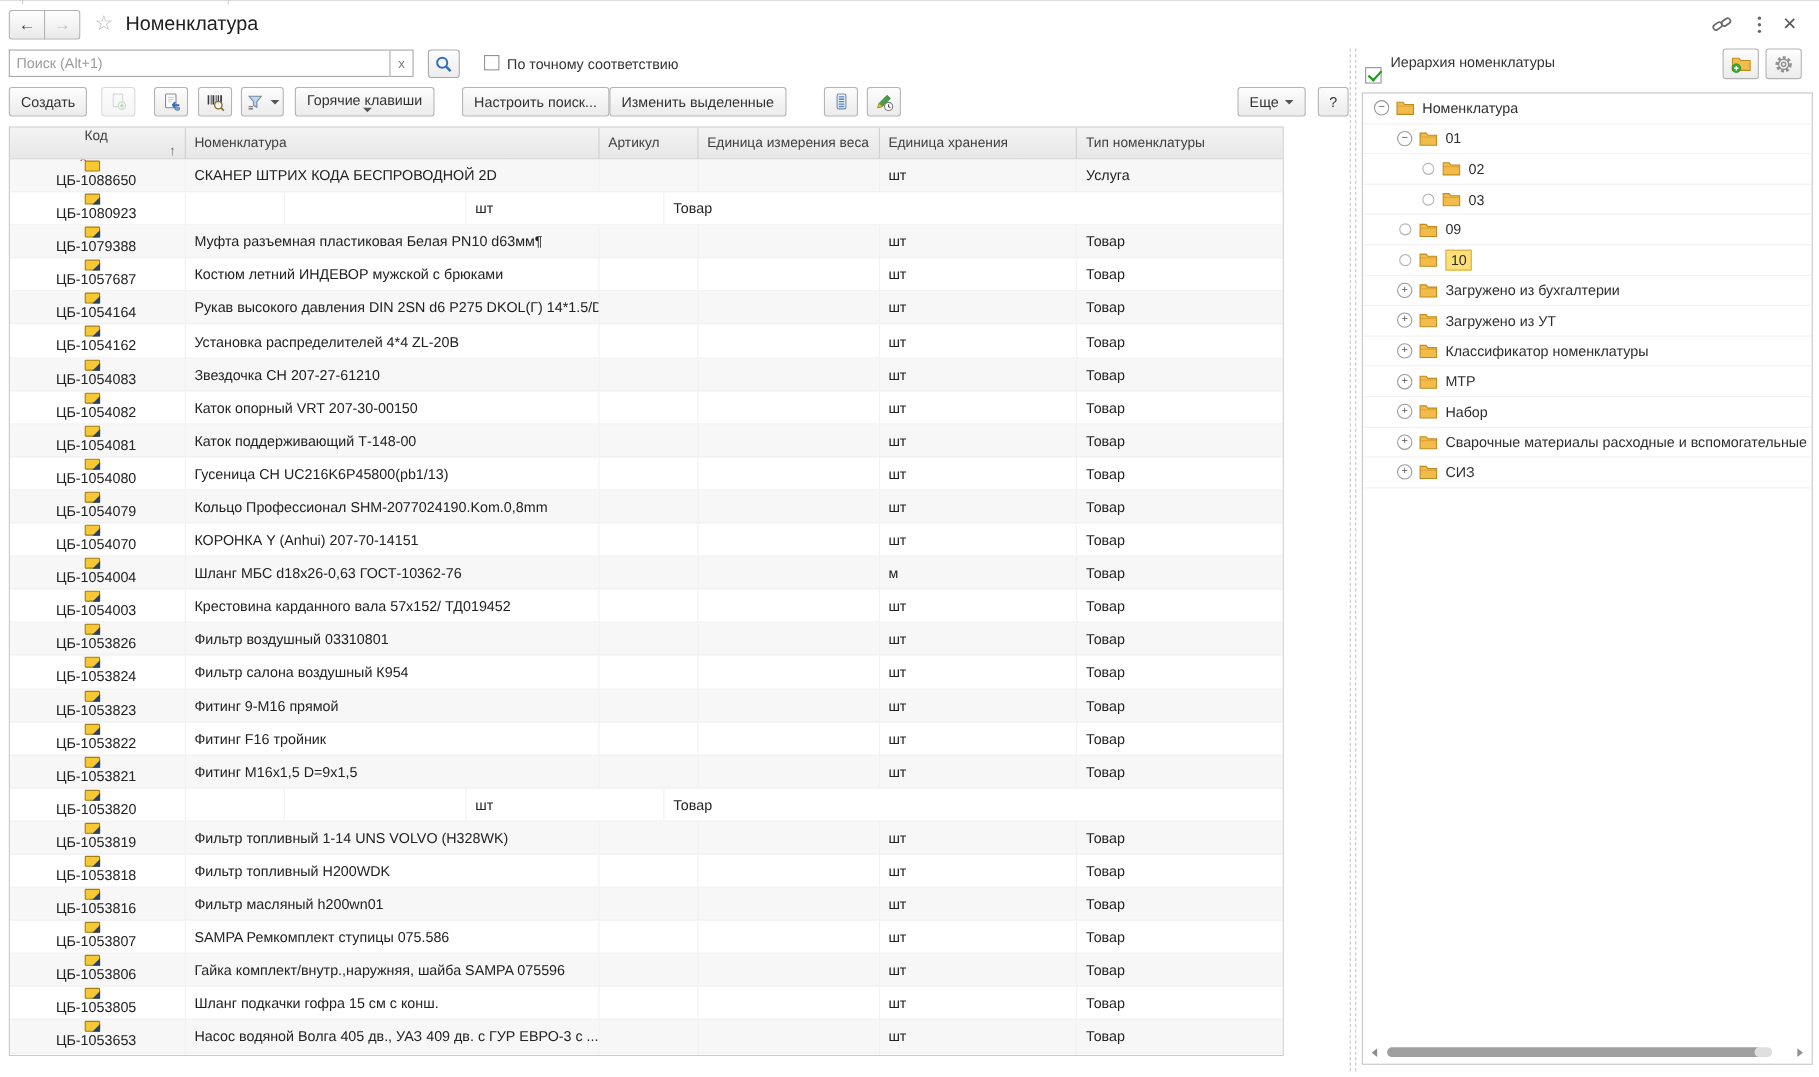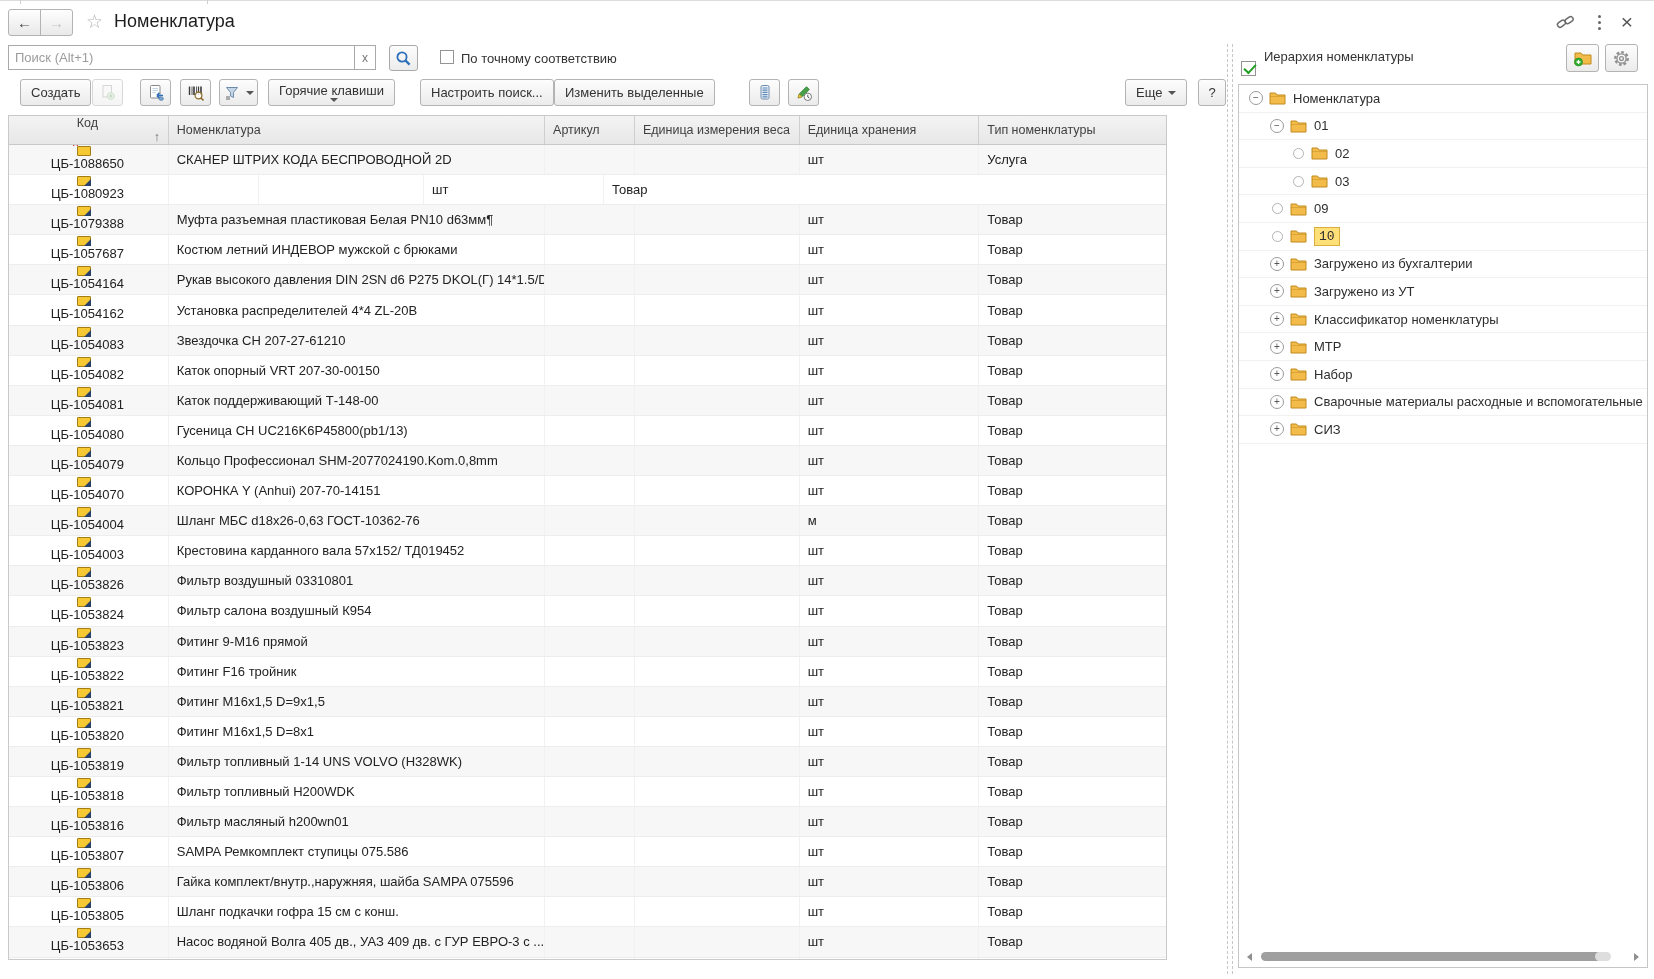--- a/index.html
+++ b/index.html
@@ -140,21 +140,21 @@
   <span>
     <svg width="17" height="17" viewBox="0 0 17 17">
       <circle cx="7" cy="7" r="4.6" fill="none" stroke="#2f6fba" stroke-width="1.8"></circle>
       <line x1="10.6" y1="10.6" x2="14.6" y2="14.6" stroke="#2f6fba" stroke-width="2.2"></line>
     </svg>
   </span>
 </div>
 <div class="abs checkbox cb-exact"></div>
 <div class="abs cb-exact-label">По точному соответствию</div>
 
-<div class="abs tbtn" style="left:20px;align-items:center;">
+<div class="abs tbtn" style="left:8px;align-items:center;">
     <span>Создать</span>
   </div>
 <div class="abs tbtn ibtn disabled" style="left:92px;">
   <span>
     <svg width="17" height="17" viewBox="0 0 17 17">
       <rect x="4" y="1.5" width="8.5" height="11.5" fill="#f2f2f2" stroke="#b0b0b0"></rect>
       <circle cx="11.8" cy="12" r="3.4" fill="#dcecdc" stroke="#9dbd9d"></circle>
       <path d="M11.8 10.2v3.6M10 12h3.6" stroke="#7fae7f" stroke-width="1.2"></path>
     </svg>
   </span>
@@ -746,23 +746,20 @@
 
   <div class="trow">
     <div class="cell c-code">
       <span class="item-icon">
         <span class="card"></span>
         <span class="corner"></span>
 
       </span>
       <span class="txt b-code">ЦБ-1053820</span>
     </div>
-    <div class="cell c-name">
-          <span class="txt b-name">Фитинг М16х1,5 D=8х1</span>
-        </div>
     <div class="cell c-art">
           <span class="txt b-art"></span>
         </div>
     <div class="cell c-wunit">
           <span class="txt b-wunit"></span>
         </div>
     <div class="cell c-sunit">
           <span class="txt b-sunit">шт</span>
         </div>
     <div class="cell c-type">
@@ -1043,21 +1040,21 @@
     <span class="exp exp-leaf"></span>
     <span class="tfolder">
       <svg width="17" height="14" viewBox="0 0 17 14">
         <path d="M1 2h5.5L8 4h8v9H1z" fill="#f3bc4a" stroke="#c08a1e"></path>
         <path d="M1 5.5h15" stroke="#c08a1e" opacity=".45"></path>
       </svg>
     </span>
     <span class="tlabel">09</span>
   </div>
 
-  <div class="tnode" style="padding-left: 31px; font-family: Liberation Mono, monospace;">
+  <div class="tnode" style="padding-left: 31px;">
     <span class="exp exp-leaf"></span>
     <span class="tfolder">
       <svg width="17" height="14" viewBox="0 0 17 14">
         <path d="M1 2h5.5L8 4h8v9H1z" fill="#f3bc4a" stroke="#c08a1e"></path>
         <path d="M1 5.5h15" stroke="#c08a1e" opacity=".45"></path>
       </svg>
     </span>
     <span class="tlabel selected">10</span>
   </div>
 

